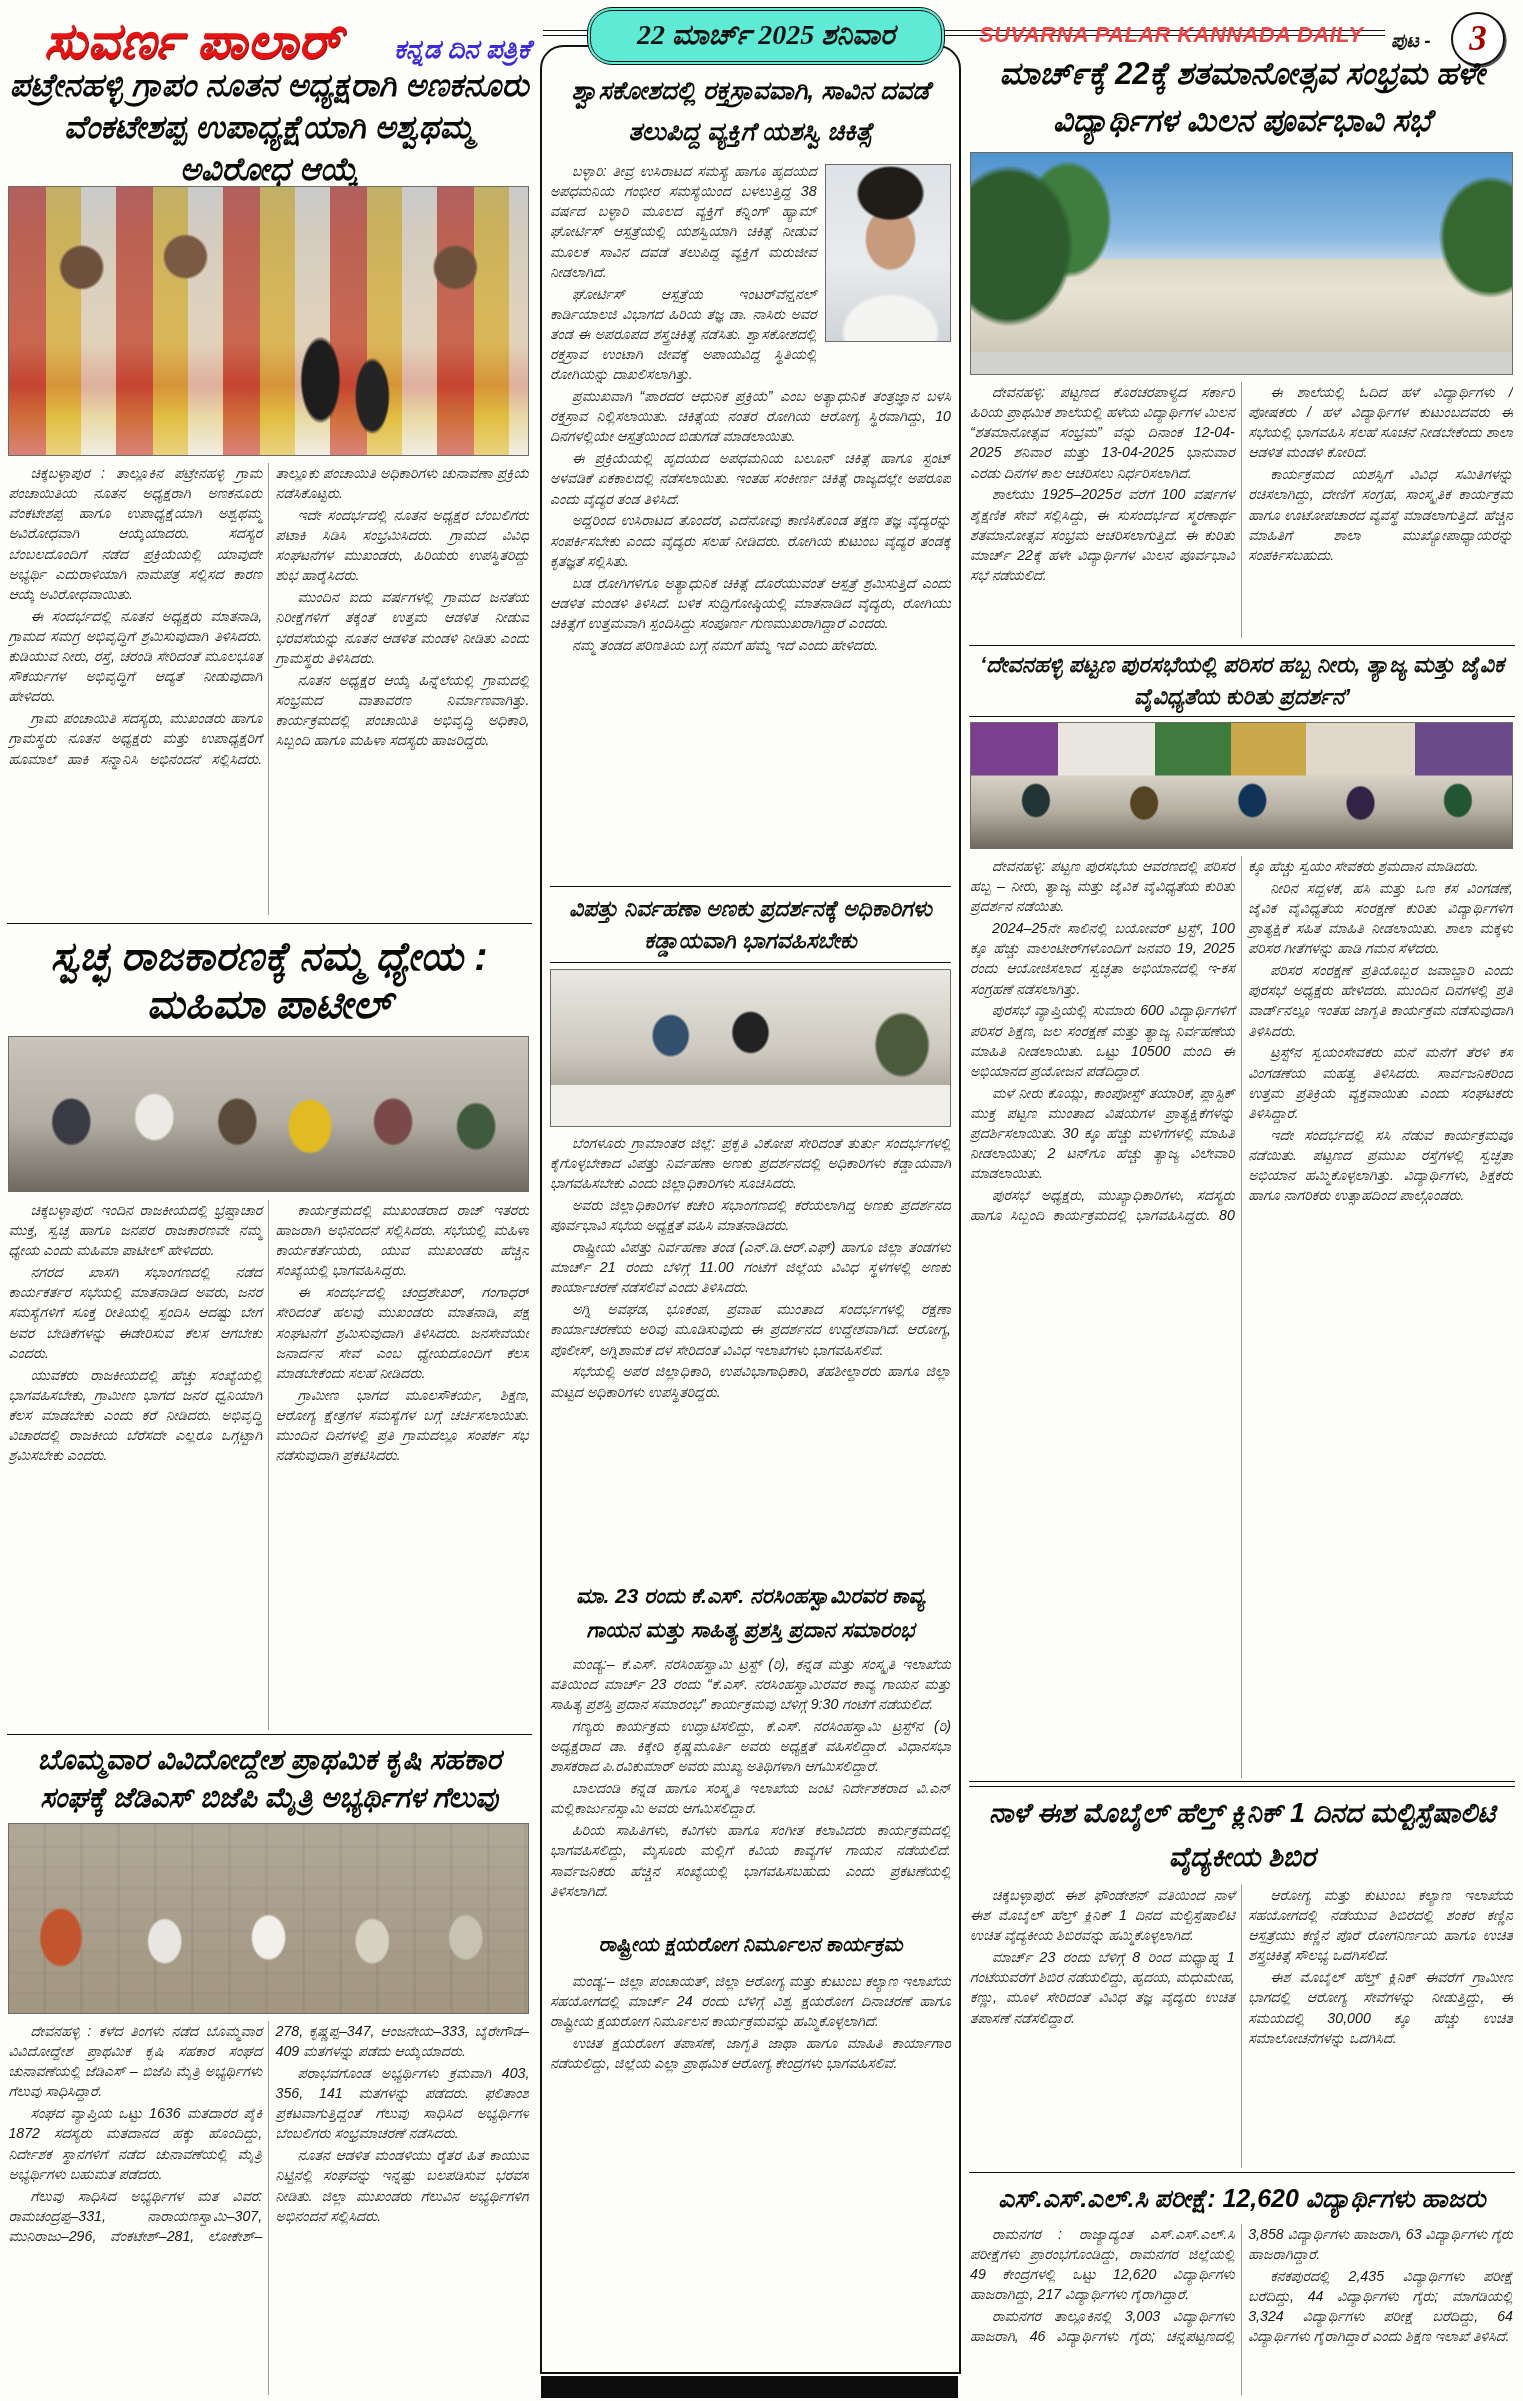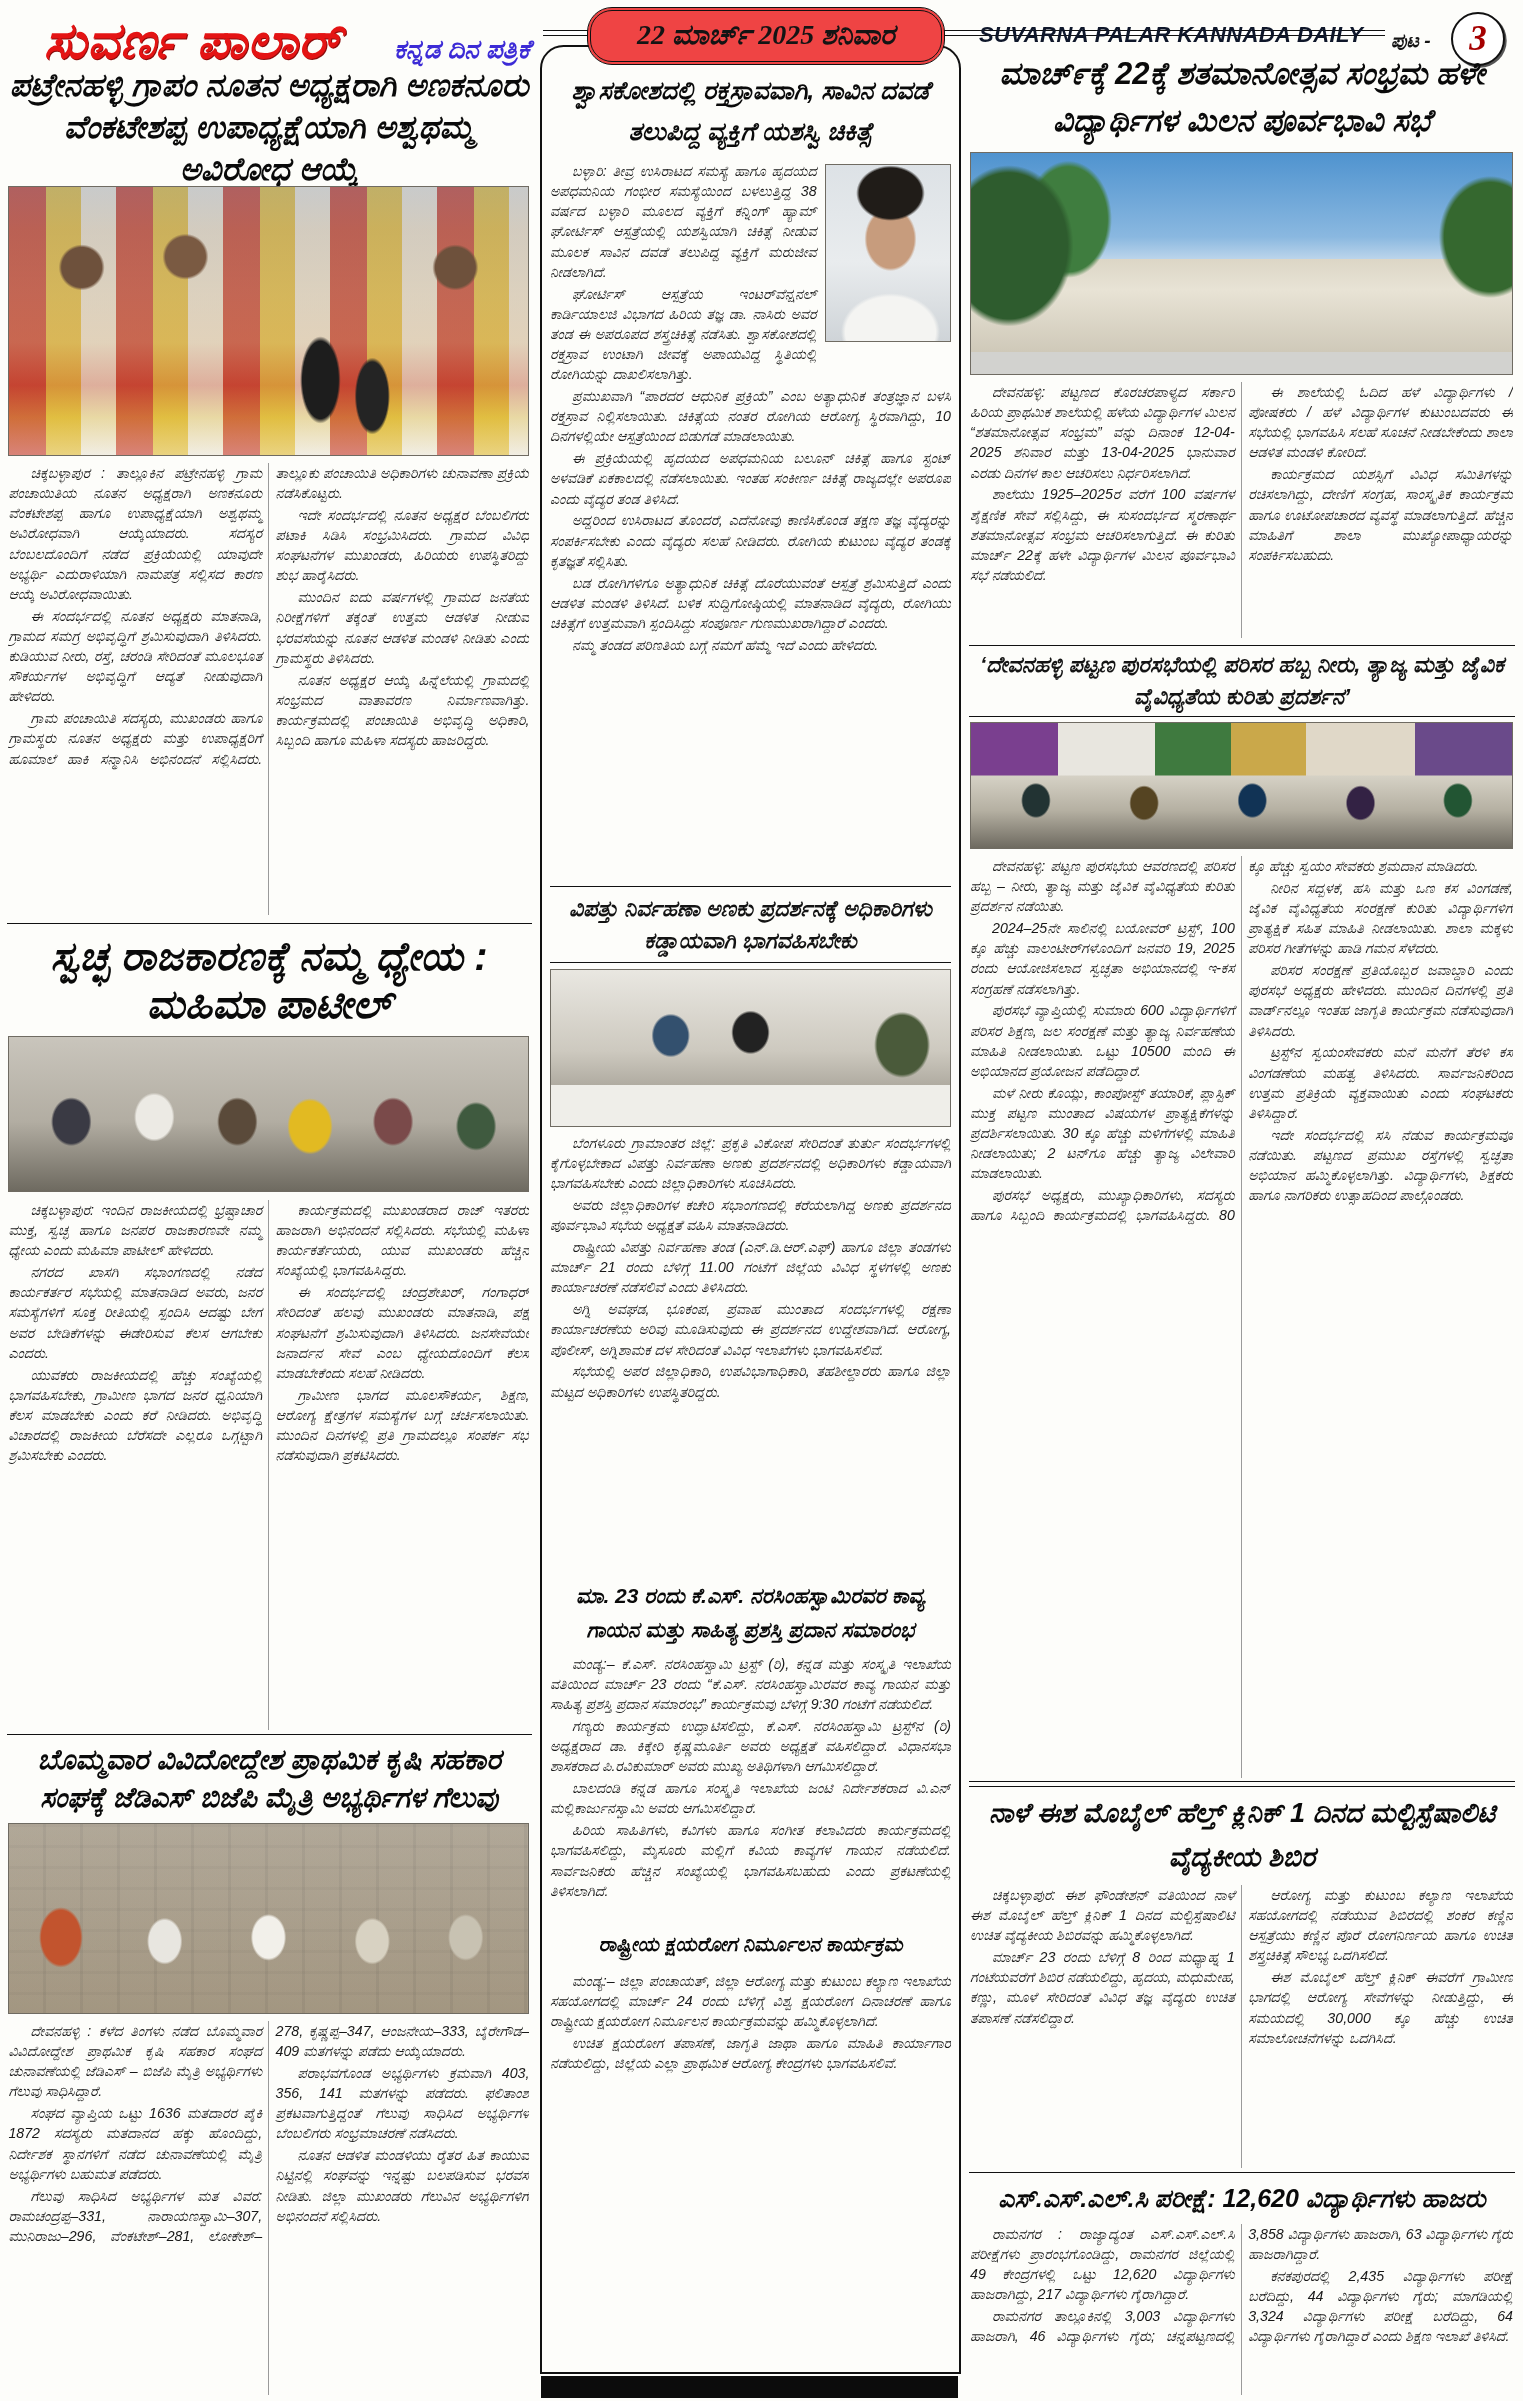--- a/index.html
+++ b/index.html
@@ -4,23 +4,23 @@
 <style>
   html,body{margin:0;padding:0;background:#e8e8e4;}
   .page{position:relative;width:1523px;height:2401px;background:#fdfdfa;overflow:hidden;
         font-family:"Liberation Sans",sans-serif;color:#141414;font-style:italic;}
   .abs{position:absolute;}
   
   .masthead{left:44px;top:11.7px;font-size:50px;font-weight:800;color:#e41414;letter-spacing:0.8px;
             text-shadow:0.8px 0.8px 0 #8a0b0b;}
   .tagline{left:394px;top:34px;font-size:26px;font-weight:700;color:#3c2bd6;}
   .datebox{left:587px;top:6.7px;width:350px;height:50px;border:4.2px double #111;border-radius:25px;
-           background:#ef4444;display:flex;align-items:center;justify-content:center;
+           background:#5eead4;display:flex;align-items:center;justify-content:center;
            font-family:"Liberation Serif",serif;font-size:28px;font-weight:700;z-index:5;}
-  .dailyname{left:979px;top:22px;font-size:22px;font-weight:700;color:#0f172a;letter-spacing:0.4px;}
+  .dailyname{left:979px;top:22px;font-size:22px;font-weight:700;color:#ef4444;letter-spacing:0.4px;}
   .hrule{height:4.2px;border-top:1.7px solid #111;border-bottom:1.7px solid #111;background:#fff;}
   .pagelabel{left:1391px;top:30px;font-size:19px;font-weight:700;}
   .pagenum{left:1451px;top:11.7px;width:50px;height:50px;border:2.5px solid #111;border-radius:50%;
            background:#fff;box-shadow:1.7px 1.7px 0 #555;display:flex;align-items:center;justify-content:center;
            font-family:"Liberation Serif",serif;font-size:35px;font-weight:800;color:#a50000;}
   
   .headline{font-weight:800;text-align:center;color:#0a0a0a;}
   .body{font-size:14.2px;line-height:1.42;text-align:justify;overflow:hidden;color:#181818;}
   .body p{margin:0 0 1.7px 0;text-indent:22px;}
   .cols2{column-count:2;column-gap:13.4px;column-rule:0.8px solid #9a9a9a;}

